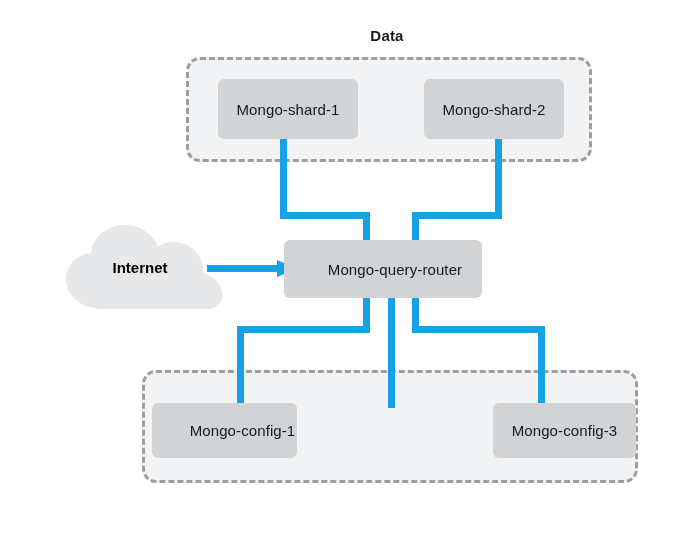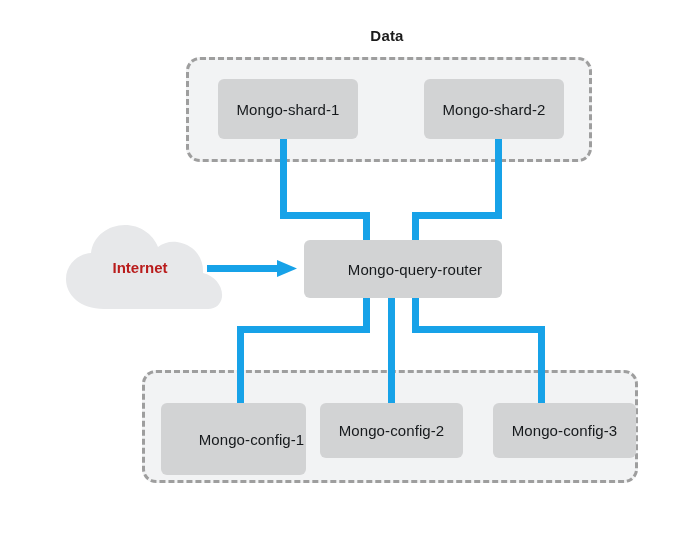--- a/index.html
+++ b/index.html
@@ -79,21 +79,21 @@
     height: 90px;
   }
   #internet-label {
     position: absolute;
     left: 60px;
     top: 259px;
     width: 160px;
     text-align: center;
     font-size: 15px;
     font-weight: bold;
-    color: #b91c1c;
+    color: #000000;
     z-index: 4;
     white-space: nowrap;
   }
 
   
   #internet-arrow {
     position: absolute;
     left: 207px;
     top: 255px;
     width: 92px;
@@ -146,42 +146,39 @@
 
   <div id="internet-label">Internet</div>
 
   <div id="internet-arrow">
     <svg width="92" height="28" viewBox="0 0 92 28" xmlns="http://www.w3.org/2000/svg">
       <rect x="0" y="10" width="74" height="7" fill="#17a2e8"></rect>
       <path d="M70 5 L90 13.5 L70 22 Z" fill="#17a2e8"></path>
     </svg>
   </div>
 
-  <div class="node-box" style="left:304px; top:240px; width:198px; height:58px;padding-left:24px;">
+  <div class="node-box" style="left:284px; top:240px; width:198px; height:58px;padding-left:24px;">
     <span>Mongo-query-router</span>
   </div>
 
   <div class="link link-v" style="left:363px; top:294px; height:38px;"></div>
   <div class="link link-h" style="left:237px; top:326px; width:133px;"></div>
   <div class="link link-v" style="left:237px; top:326px; height:82px;"></div>
 
   <div class="link link-v" style="left:388px; top:294px; height:114px;"></div>
 
   <div class="link link-v" style="left:412px; top:294px; height:38px;"></div>
   <div class="link link-h" style="left:412px; top:326px; width:133px;"></div>
   <div class="link link-v" style="left:538px; top:326px; height:82px;"></div>
 
   <div class="group-box" style="left:142px; top:370px; width:496px; height:113px;"></div>
 
-  <div class="node-box" style="left:161px; top:403px; width:145px; height:72px;padding-left:36px;">
+  <div class="node-box" style="left:152px; top:403px; width:145px; height:55px;padding-left:36px;">
     <span>Mongo-config-1</span>
   </div>
 
-  <div class="node-box" style="left:320px; top:403px; width:143px; height:55px;">
-    <span>Mongo-config-2</span>
-  </div>
 
   <div class="node-box" style="left:470px; top:403px; width:143px; height:55px;margin-left:23px;">
     <span>Mongo-config-3</span>
   </div>
 
 
 </div>
 
 </body></html>

